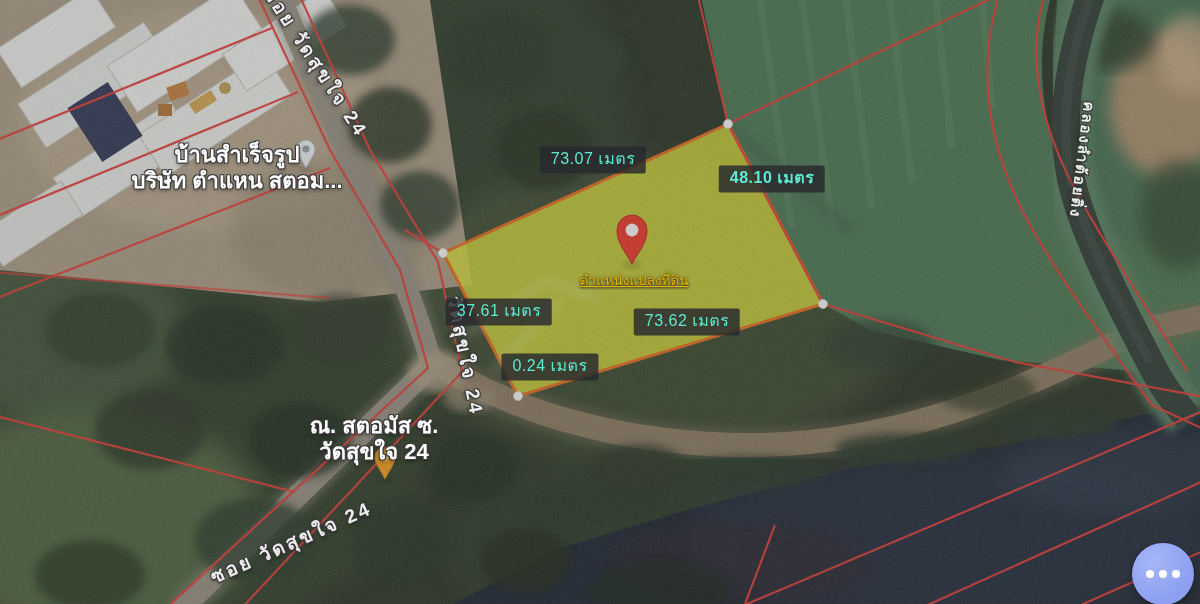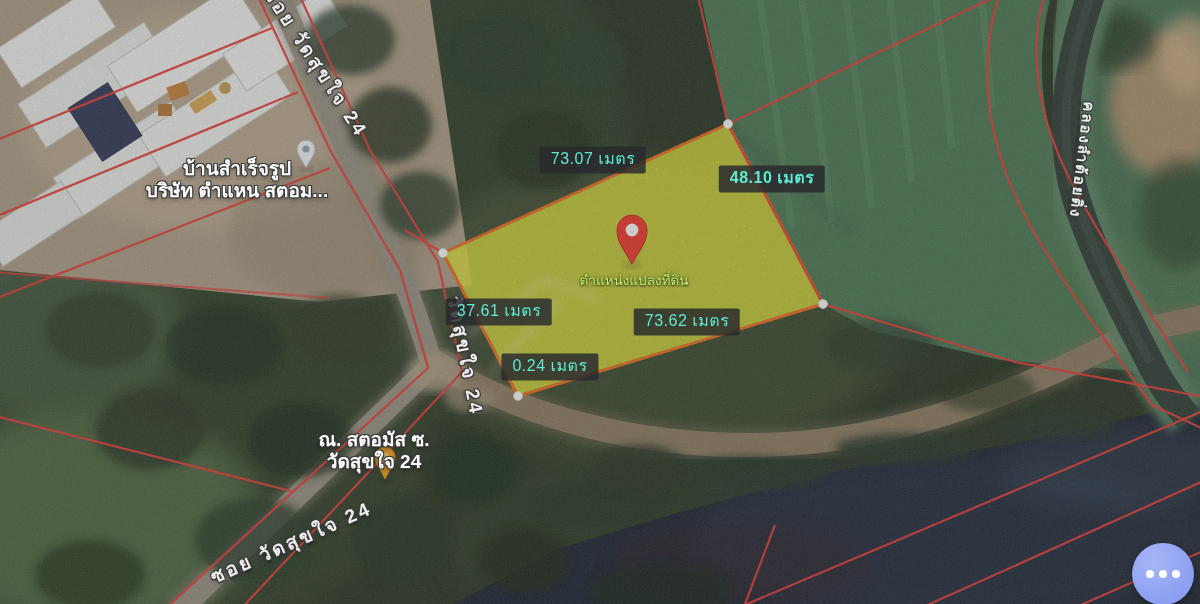--- a/index.html
+++ b/index.html
@@ -17,27 +17,28 @@
     position:absolute;z-index:6;transform:translate(-50%,-50%);
     background:rgba(40,42,46,.83);color:#5eead4;
     font-size:16px;line-height:1.2;padding:3px 11px 5px;border-radius:2px;
     white-space:nowrap;letter-spacing:.5px;text-align:center;
   }
   
   .maptext{
     position:absolute;color:#fff;font-weight:700;text-align:center;white-space:nowrap;
     text-shadow:-1px -1px 0 #3b3b3b,1px -1px 0 #3b3b3b,-1px 1px 0 #3b3b3b,1px 1px 0 #3b3b3b,0 2px 4px rgba(0,0,0,.55);
   }
-  .poi-label{z-index:5;font-size:19px;line-height:1.16;transform:translate(-50%,-50%);margin-top:12px;}
+  .poi-label{z-index:5;font-size:22px;line-height:1.16;transform:translate(-50%,-50%);}
   .road-label{z-index:2;font-size:19px;letter-spacing:3px;color:#ededed;}
   .canal-label{z-index:2;font-size:15px;letter-spacing:2px;color:#e7efe9;font-weight:700;}
   .pin-caption{
     position:absolute;z-index:5;transform:translate(-50%,-50%);
-    color:#bef264;font-size:13.5px;white-space:nowrap;
+    color:#eab308;font-size:13.5px;white-space:nowrap;
     text-shadow:0 0 3px rgba(40,40,30,.9),0 1px 2px rgba(40,40,30,.9);
+    text-decoration:underline;
   }
   .chat-btn{
     position:absolute;z-index:9;left:1132px;top:543px;width:62px;height:62px;border-radius:50%;
     background:radial-gradient(circle at 35% 30%,#a6b6f7,#8c9ff0 70%);
     box-shadow:0 2px 6px rgba(0,0,0,.4);
     display:flex;align-items:center;justify-content:center;gap:5px;cursor:pointer;border:none;
   }
   .chat-btn i{width:8px;height:8px;border-radius:50%;background:#fff;display:block;}
 </style>
 </head>

